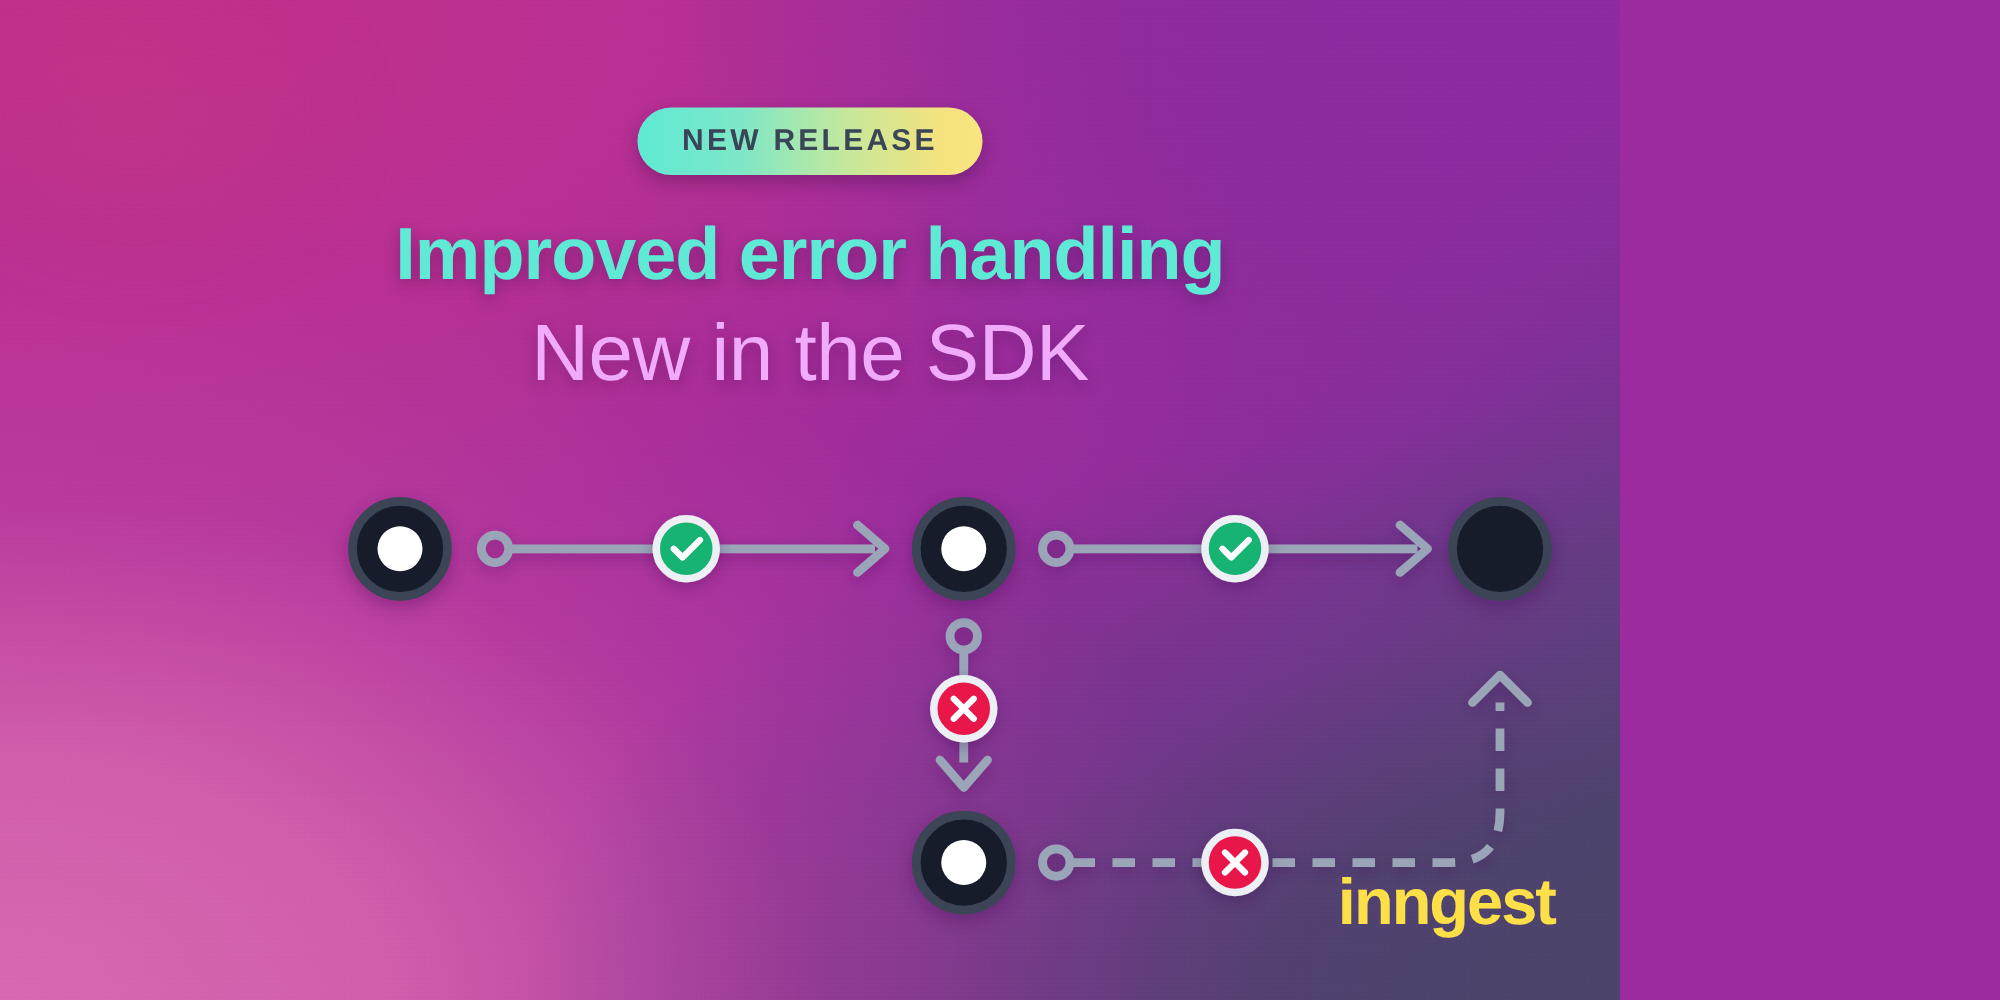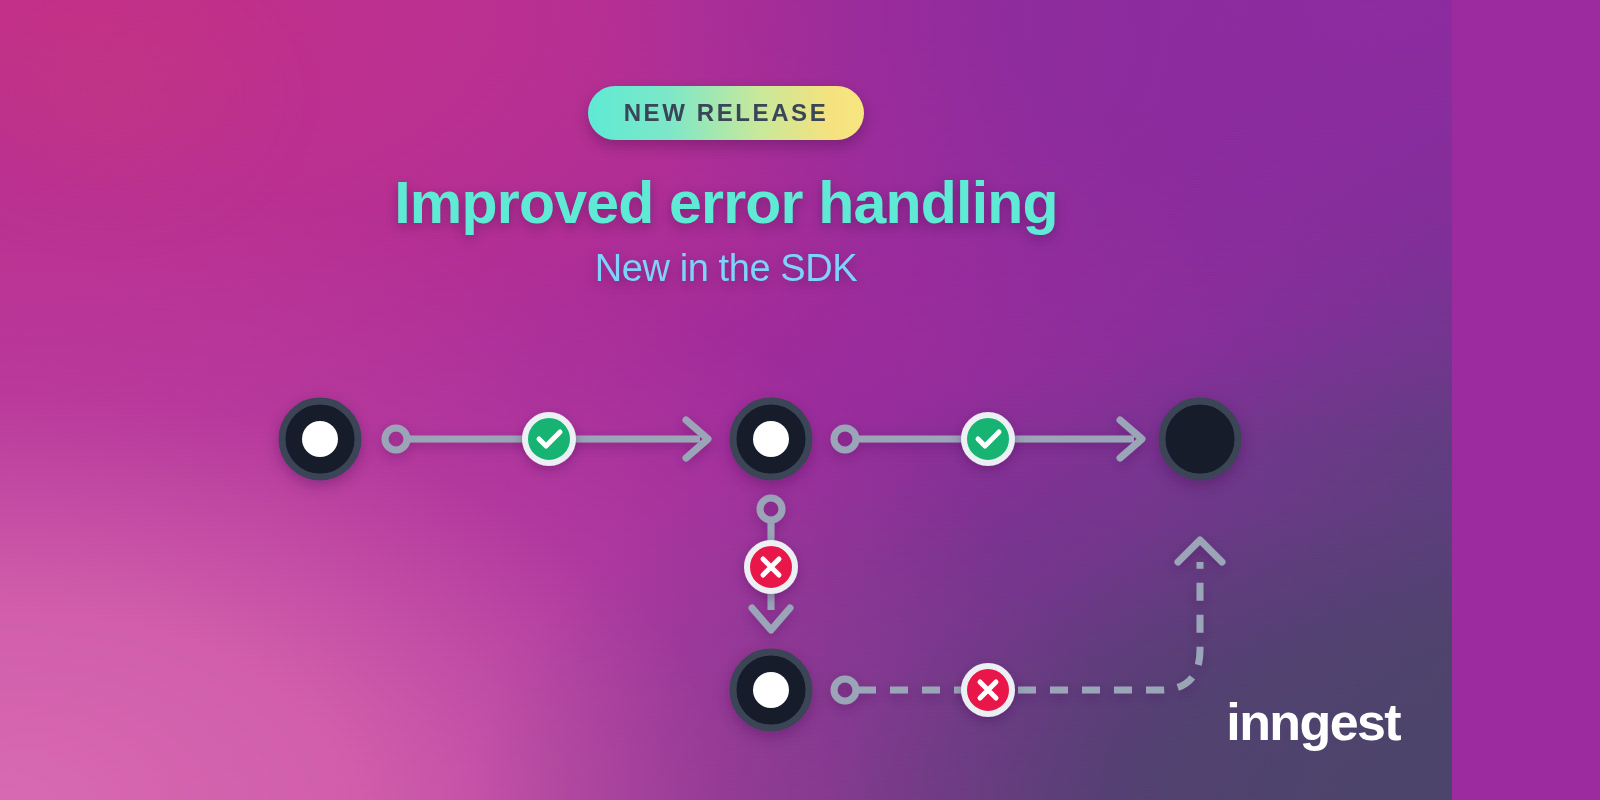--- a/index.html
+++ b/index.html
@@ -5,21 +5,21 @@
   * { margin:0; padding:0; box-sizing:border-box; }
   html, body { width:1600px; height:800px; }
   body {
     font-family: "Liberation Sans", sans-serif;
     overflow:hidden;
     background:#9c2ba0;
   }
 
   #stage {
     position:relative;
-    width:1452px; height:800px;
+    width:1296px; height:800px;
     overflow:hidden;
     isolation:isolate;
   }
 
   
   .bg-base {
     position:absolute; inset:0;
     background:
       radial-gradient(130% 115% at 100% 100%, #4a4268 0%, rgba(74,66,104,0.82) 16%, rgba(88,62,116,0.35) 33%, rgba(120,52,140,0.0) 52%),
       radial-gradient(120% 120% at 0% 100%, #d767b1 0%, #cf5ca9 20%, rgba(195,70,160,0.45) 42%, rgba(170,55,150,0.0) 64%),
@@ -69,40 +69,40 @@
   }
   .title-main {
     color:#5eead4;
     font-size:59px;
     font-weight:bold;
     letter-spacing:-0.8px;
     line-height:1.06;
     text-shadow:0 4px 12px rgba(50,10,60,.34);
   }
   .title-sub {
-    color:#7dd3fc;
-    font-size:38px;
+    color:#f0abfc;
+    font-size:64px;
     font-weight:400;
     letter-spacing:-0.4px;
     line-height:1.12;
     margin-top:12px;
     text-shadow:0 4px 12px rgba(50,10,60,.30);
   }
 
   
   #diagram {
     position:absolute; left:0; top:0; width:1600px; height:800px;
     pointer-events:none;
   }
   #diagram .hit { pointer-events:auto; }
 
   
   .logo {
     position:absolute; right:52px; bottom:52px;
-    color:#ffffff;
+    color:#fde047;
     font-size:52px; font-weight:bold;
     letter-spacing:-1.6px;
     line-height:1;
   }
 </style>
 </head>
 <body>
 
 <div id="stage">
 

